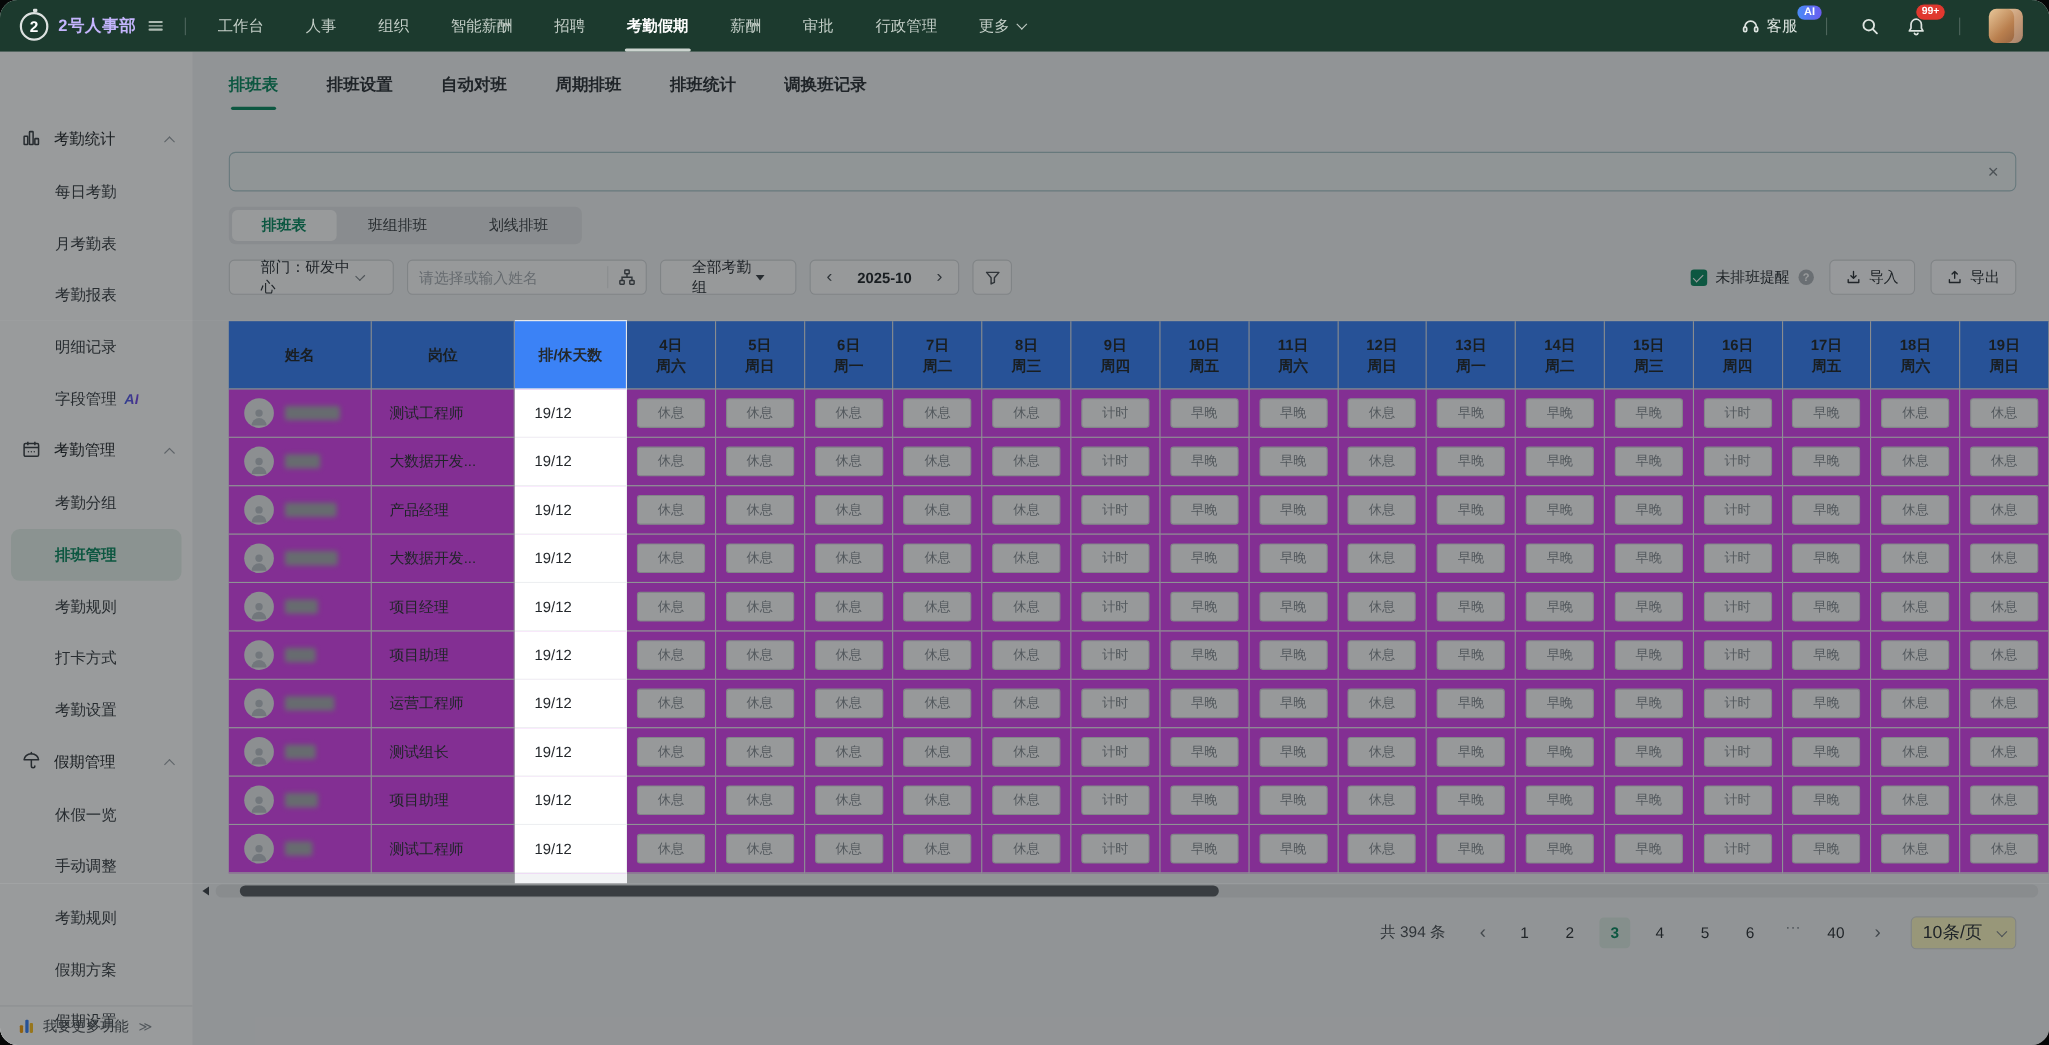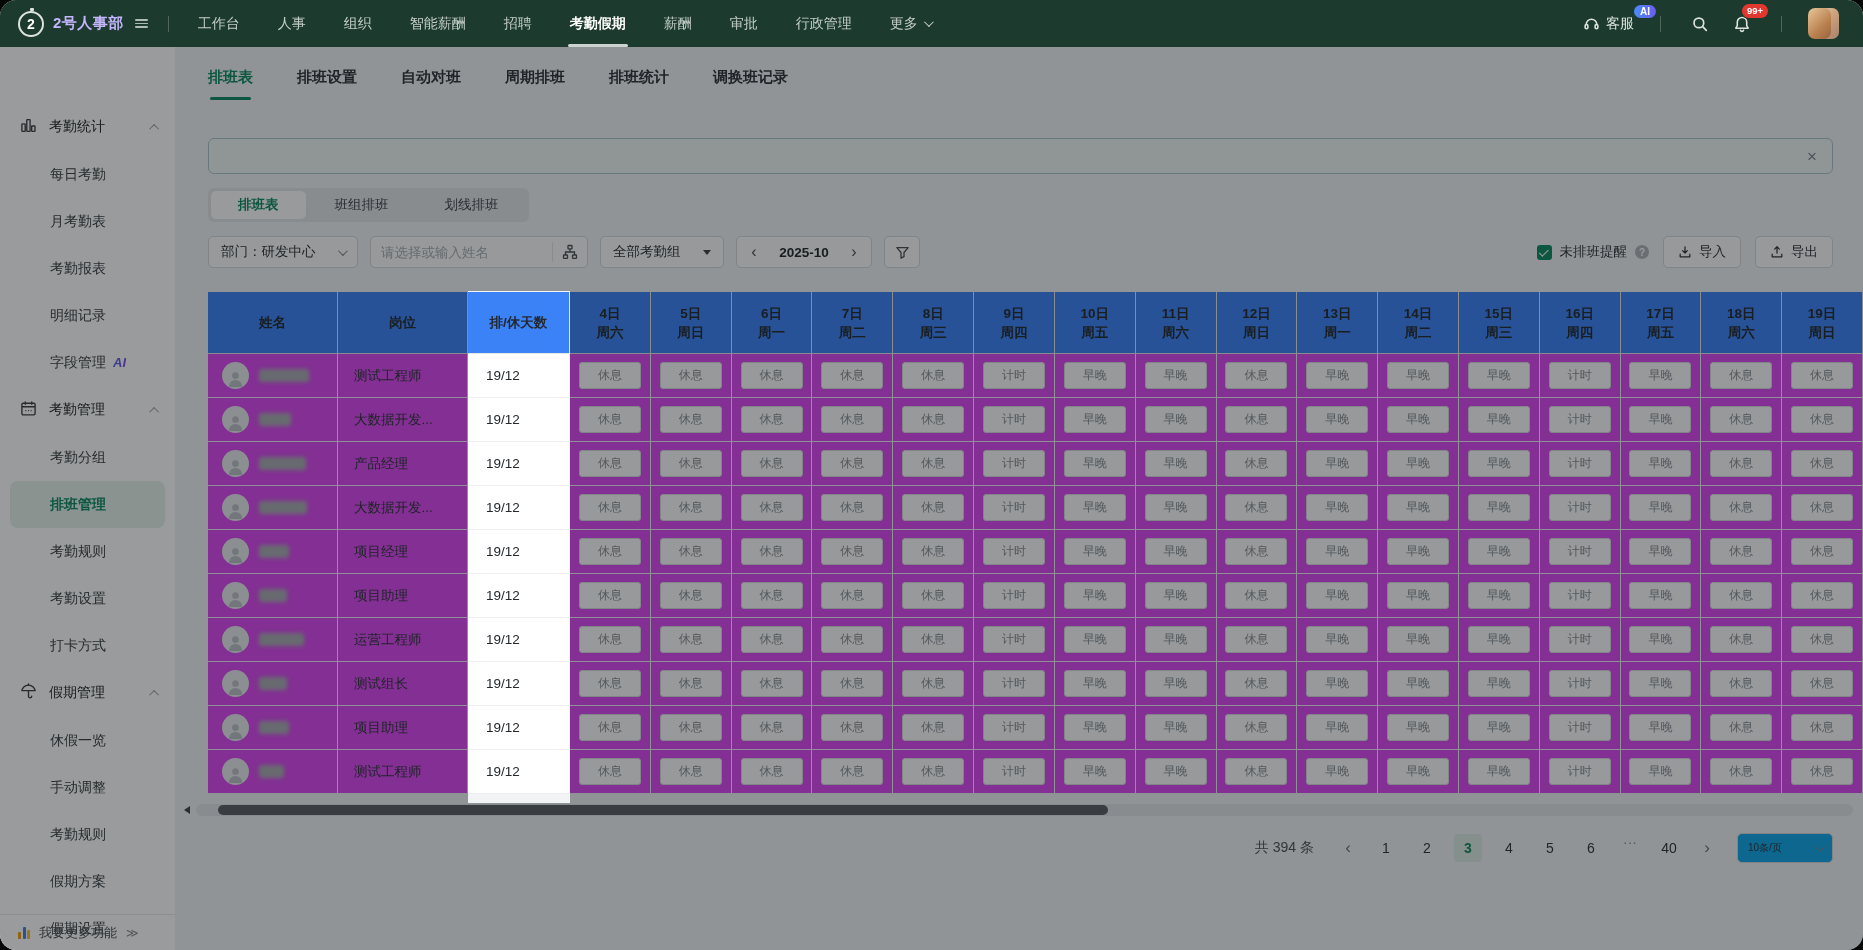--- a/index.html
+++ b/index.html
@@ -66,21 +66,21 @@
   .banner-close{margin-left:auto;color:#7d8388;font-size:17px;line-height:1;cursor:pointer;}
 
   
   .subtabs{margin-top:14px;display:inline-flex;background:#e4e6e8;border-radius:6px;padding:3px;gap:2px;}
   .subtab{height:28px;line-height:28px;padding:0 27px;font-size:13.5px;color:#3c4146;border-radius:5px;cursor:pointer;}
   .subtab.active{background:#fdfdfd;color:#0e8a62;font-weight:bold;}
 
   
   .filter-row{margin-top:14px;display:flex;align-items:center;gap:12px;}
   .ctl{height:32px;border:1px solid #d4d7d9;border-radius:5px;background:#fbfbfc;display:flex;align-items:center;
-       font-size:13.5px;color:#2e3338;padding:0 12px;cursor:pointer;}
+       font-size:13.5px;color:#2e3338;padding:0 28px;cursor:pointer;}
   .ctl .chev{color:#7d8388;margin-left:auto;}
   .dept{width:150px;}
   .name-box{width:218px;padding:0;}
   .name-input{flex:1;border:none;outline:none;background:transparent;font-size:13.5px;color:#2e3338;
               padding:0 10px;min-width:0;font-family:inherit;}
   .name-input::placeholder{color:#a8adb2;}
   .vdiv{width:1px;height:20px;background:#e3e5e7;}
   .org-ic{width:34px;display:flex;align-items:center;justify-content:center;color:#4b5055;}
   .group-sel{width:124px;}
   .tri-dn{width:0;height:0;border-left:4.5px solid transparent;border-right:4.5px solid transparent;
@@ -127,22 +127,22 @@
   .hs-track{position:relative;flex:1;height:12px;border-radius:6px;background:#e3e5e7;}
   .hs-thumb{position:absolute;left:22px;top:1px;width:890px;height:10px;border-radius:5px;background:#5a5e63;cursor:grab;}
 
   
   .pagination{margin-top:17px;display:flex;align-items:center;justify-content:flex-end;gap:13px;font-size:14px;color:#2f3438;}
   .pg-total{color:#4b5055;margin-right:10px;}
   .pg-arrow{min-width:22px;text-align:center;font-size:17px;color:#6a7076;cursor:pointer;line-height:28px;}
   .pg-num{min-width:28px;height:28px;line-height:28px;text-align:center;border-radius:4px;cursor:pointer;}
   .pg-num.active{background:#dcebe3;color:#0e8a62;font-weight:bold;}
   .pg-dots{min-width:24px;text-align:center;color:#878d93;}
-  .pg-size{width:96px;height:30px;border:1px solid #d4d7d9;border-radius:5px;background:#0ea5e9;
-           display:flex;align-items:center;padding:0 10px;font-size:10px;color:#2e3338;cursor:pointer;margin-left:6px;}
+  .pg-size{width:96px;height:30px;border:1px solid #d4d7d9;border-radius:5px;background:#fef9c3;
+           display:flex;align-items:center;padding:0 10px;font-size:16px;color:#2e3338;cursor:pointer;margin-left:6px;}
   .pg-size .chev{color:#7d8388;margin-left:auto;}
 
   
   .ov{position:absolute;background:rgba(13,16,19,.42);z-index:30;}
   .ov-top{top:47px;left:0;width:1863px;height:244px;}
   .ov-left{top:291px;left:0;width:468px;height:512px;}
   .ov-right{top:291px;left:570px;width:1293px;height:512px;}
   .ov-bottom{top:803px;left:0;width:1863px;height:147px;}
 </style>
 </head>
@@ -266,24 +266,24 @@
           <div class="side-item">
             <span>考勤分组</span>
           </div>
           <div class="side-item active">
             <span>排班管理</span>
           </div>
           <div class="side-item">
             <span>考勤规则</span>
           </div>
           <div class="side-item">
+            <span>打卡方式</span>
+          </div>
+          <div class="side-item">
             <span>考勤设置</span>
-          </div>
-          <div class="side-item">
-            <span>打卡方式</span>
           </div>
           <div class="side-section">
             <span><svg width="17" height="17" viewBox="0 0 16 16" fill="none" stroke="#3c4146" stroke-width="1.3" stroke-linecap="round" stroke-linejoin="round">
                 <path d="M8 2C4.3 2 2 4.8 1.8 7.2h12.4C14 4.8 11.7 2 8 2Z"></path>
                 <path d="M8 7.2v5.3a1.5 1.5 0 0 0 3 0M8 2V1"></path>
               </svg></span>
             <span>假期管理</span>
             <span class="chev up sec-chev"></span>
           </div>
           <div class="side-item">

